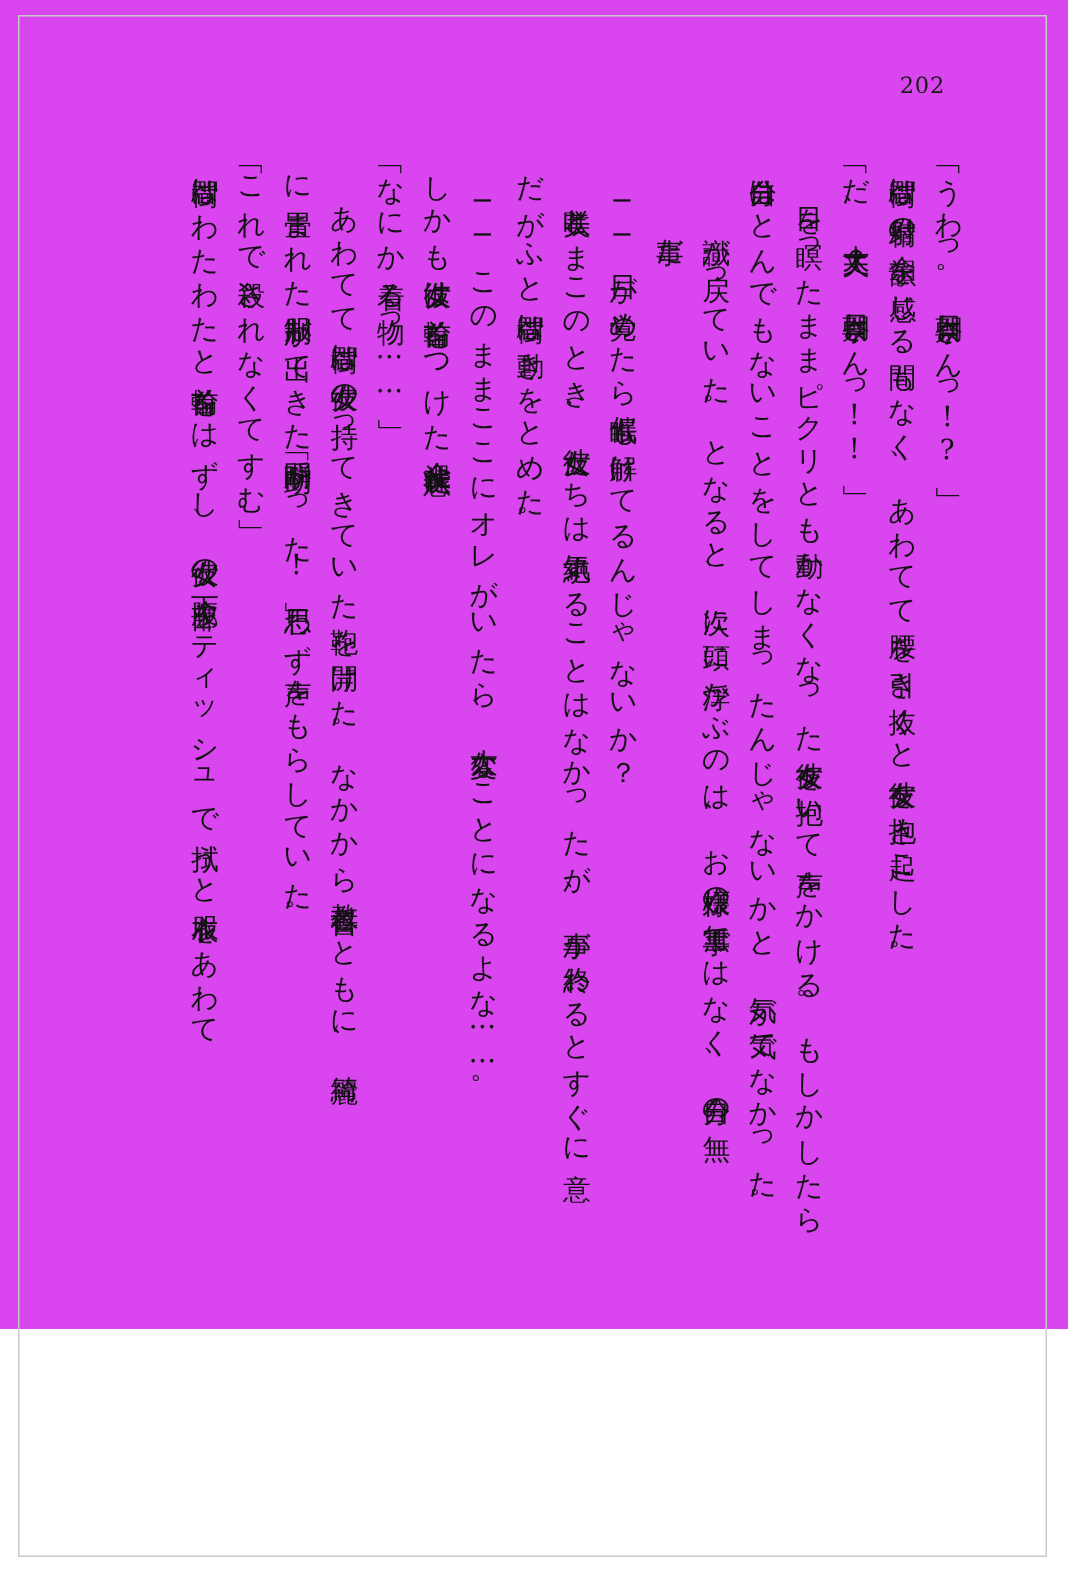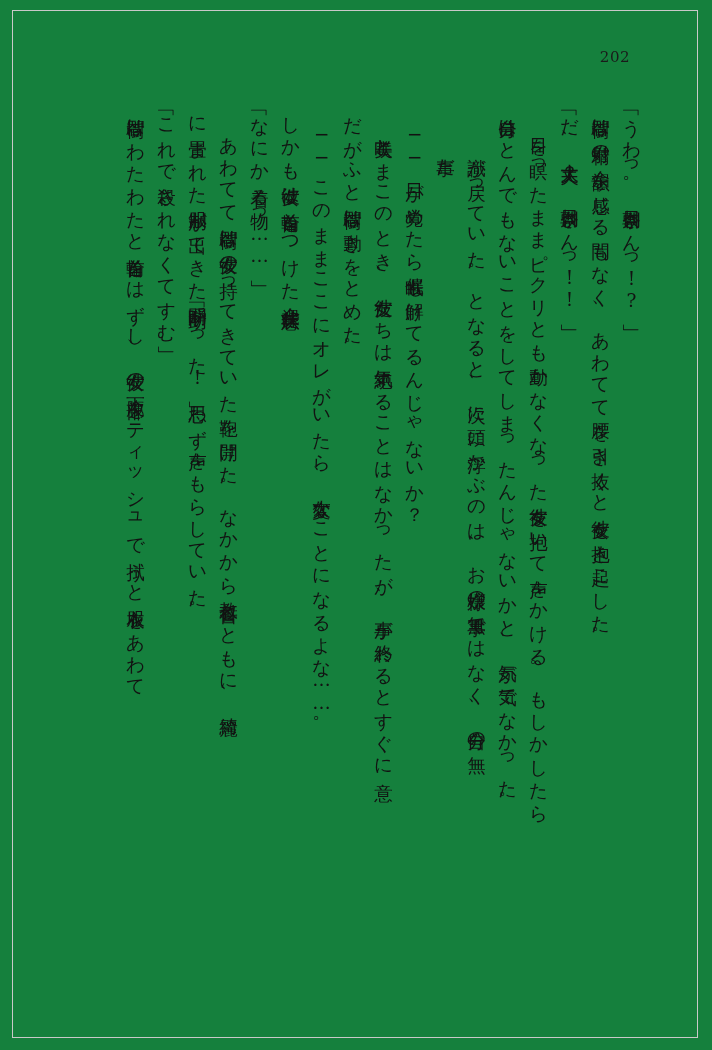--- a/index.html
+++ b/index.html
@@ -13,22 +13,22 @@
     font-family: "DejaVu Serif", "Liberation Serif", serif;
     color: #000000;
     overflow: hidden;
     position: relative;
   }
   .page {
     position: absolute;
     left: 0;
     top: 0;
     width: 712px;
-    height: 1050px;
-    background: #15803d;
+    height: 886px;
+    background: #d946ef;
   }
   
   .page-frame {
     position: absolute;
     left: 12px;
     top: 10px;
     width: 686px;
     height: 1028px;
     border: 1px solid #c9c9c9;
     box-sizing: border-box;

